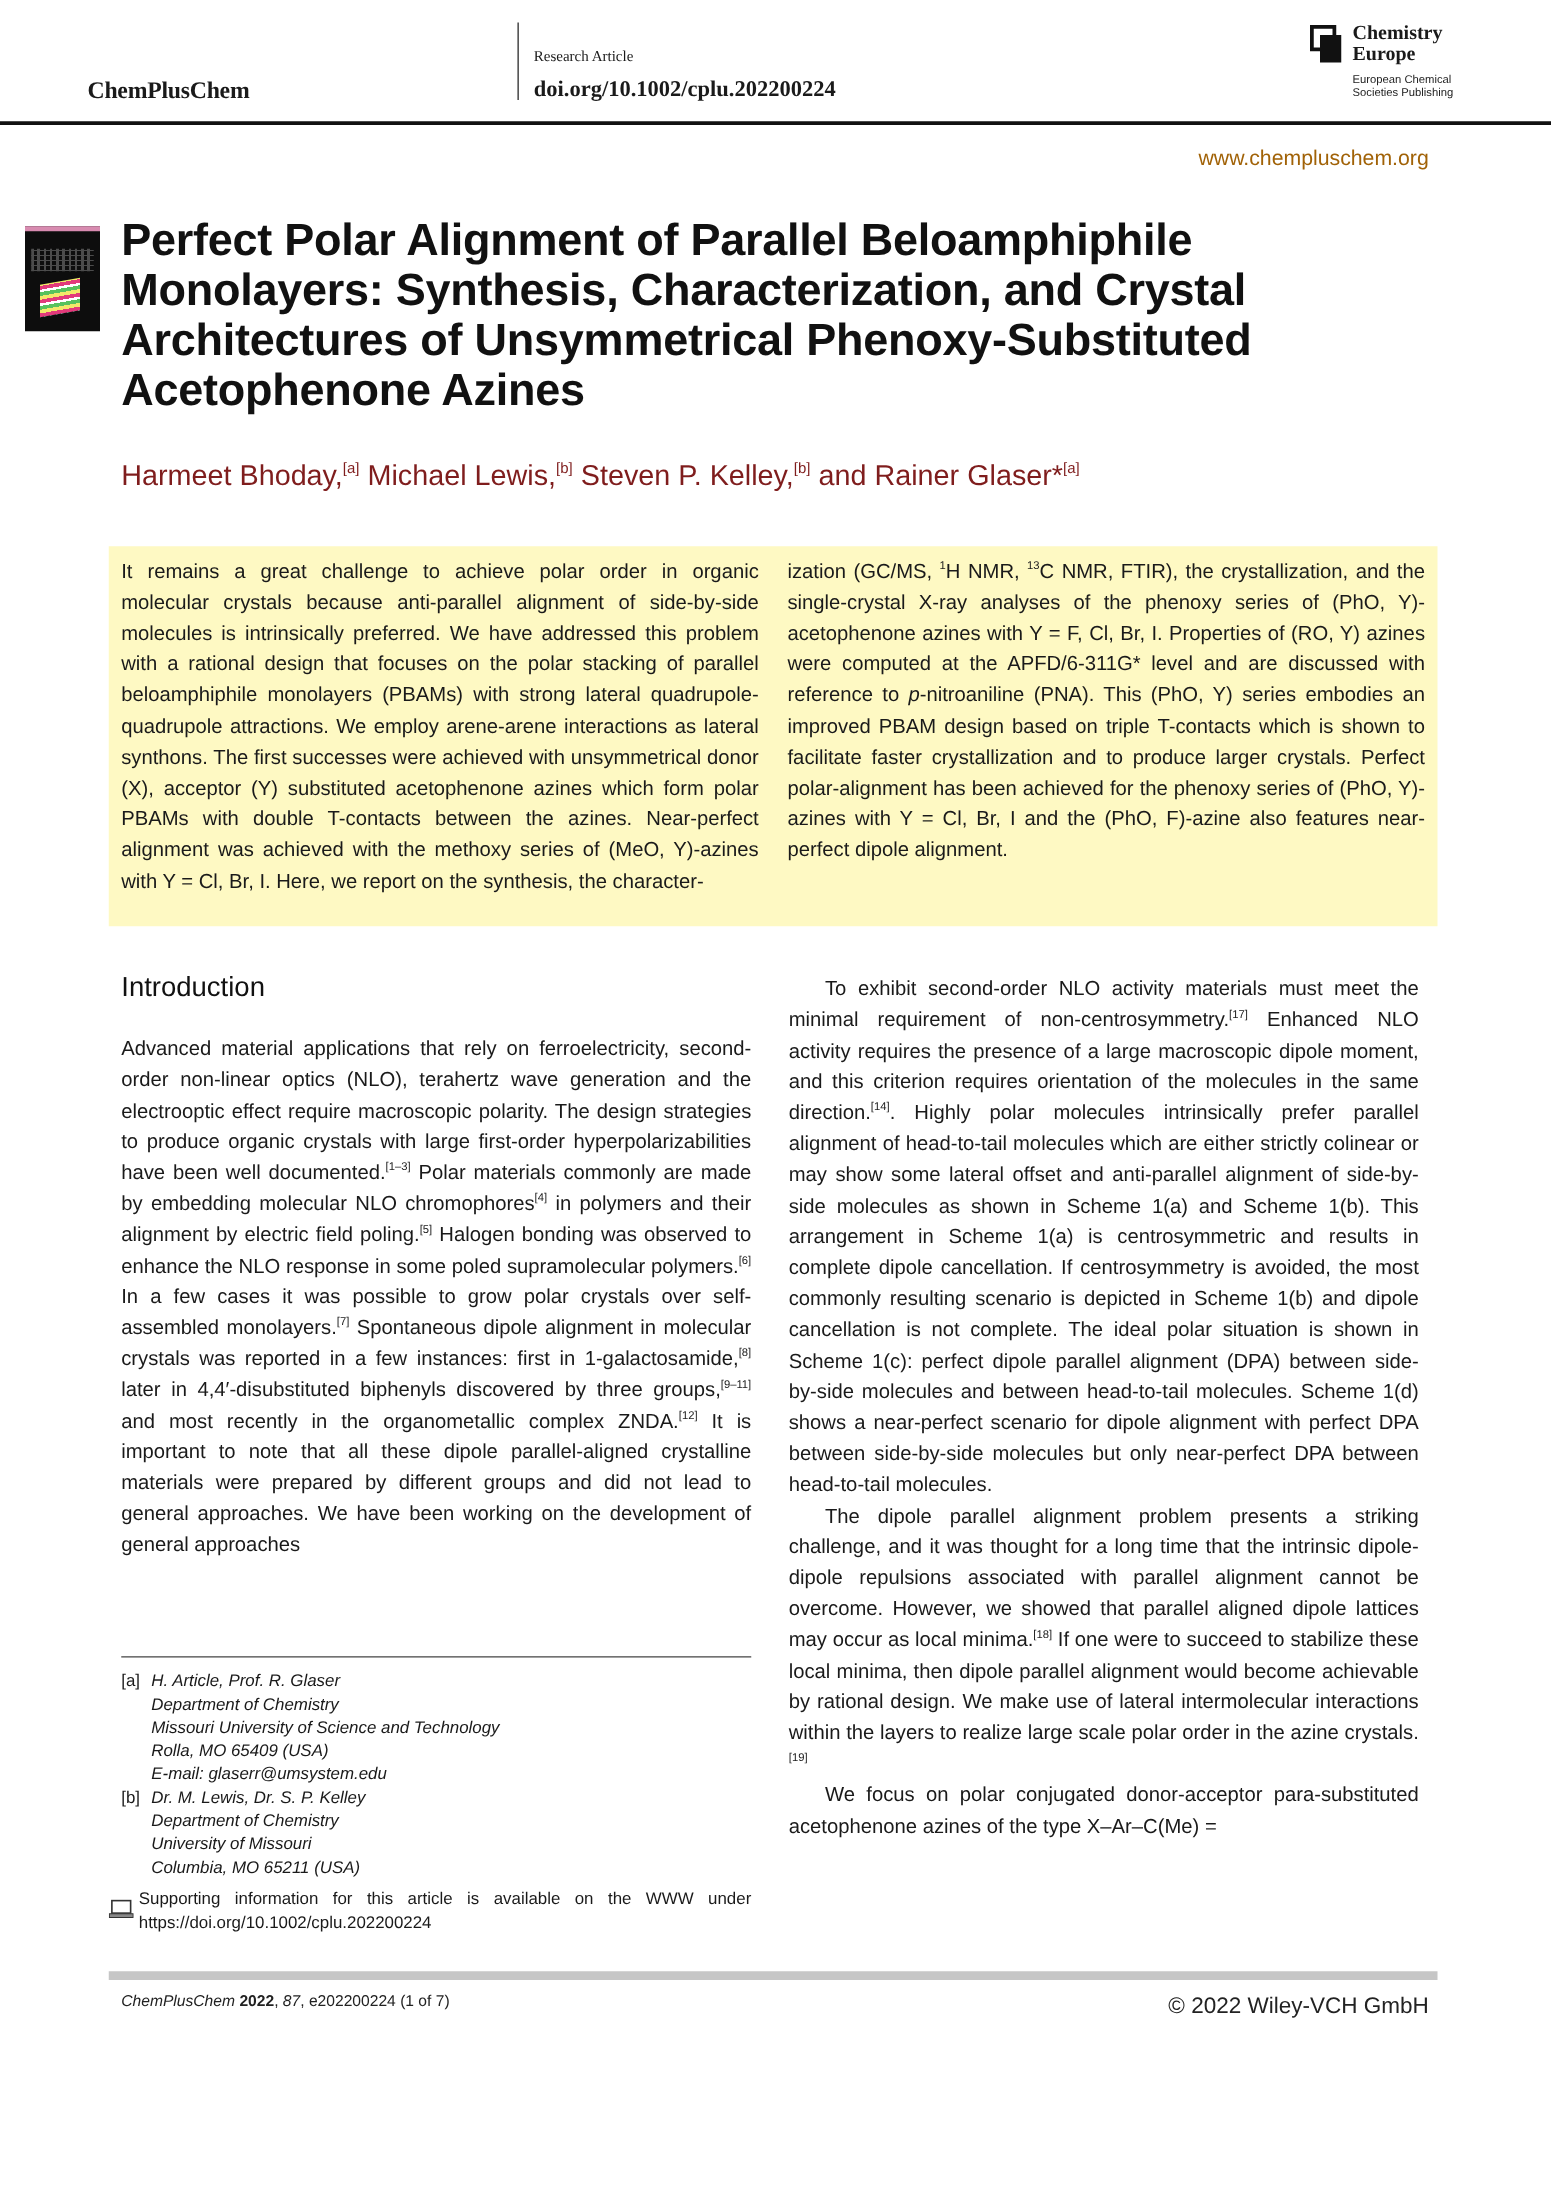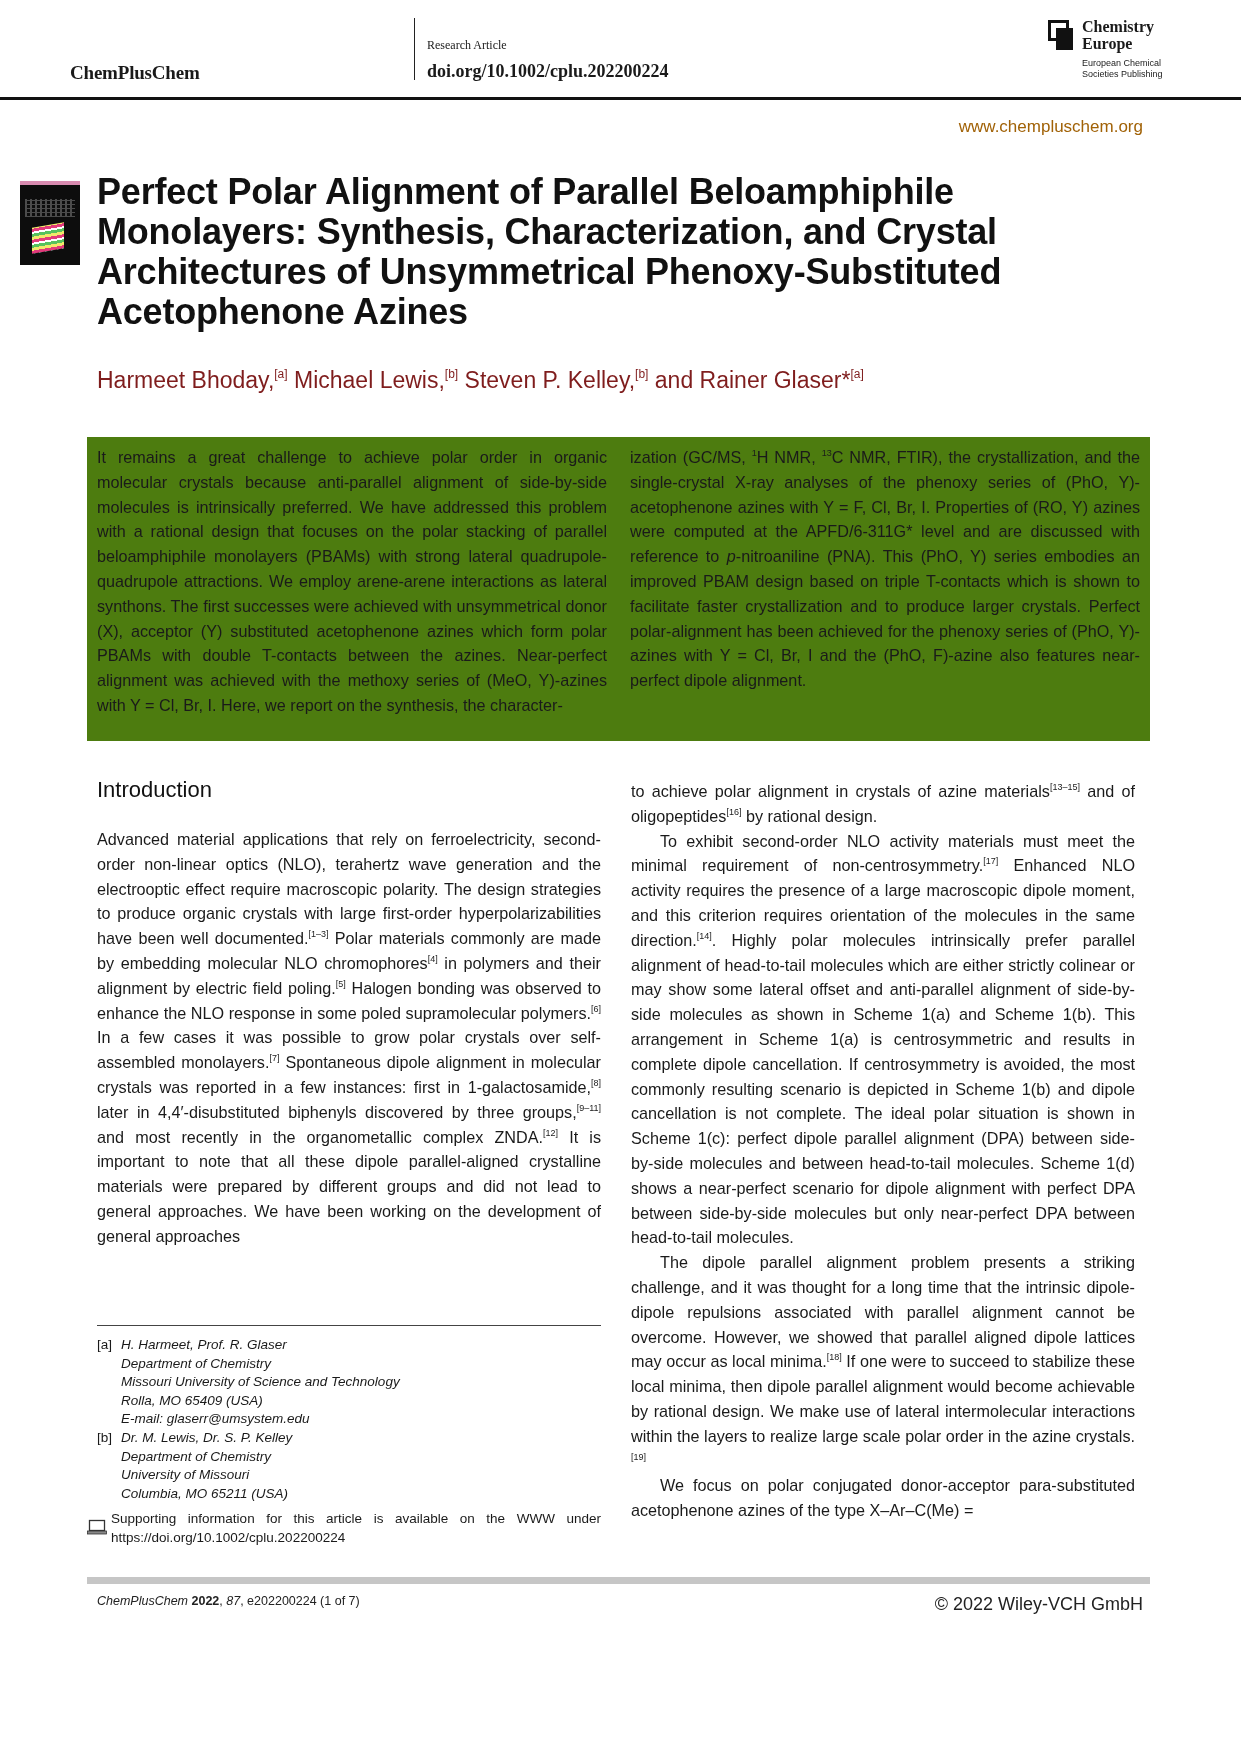--- a/index.html
+++ b/index.html
@@ -28,21 +28,21 @@
                   repeating-linear-gradient(0deg, #777 0 1px, transparent 1px 4px); opacity: .6; }
   .cover .art { position: absolute; left: 12px; top: 40px; width: 32px; height: 26px;
       background: repeating-linear-gradient(0deg, #e23a7b 0 3px, #f3e86a 3px 6px, #57c25d 6px 9px, #fff 9px 11px); transform: skewY(-10deg); }
 
   
   .title { position: absolute; left: 97px; top: 172px; width: 1000px; font-size: 36px; font-weight: bold; line-height: 40px; letter-spacing: -0.2px; color: #111; }
   .authors { position: absolute; left: 97px; top: 367px; font-size: 23px; color: #7f1d1d; }
   .authors sup { font-size: 12px; vertical-align: 10px; }
 
   
-  .abstract { position: absolute; left: 87px; top: 437px; width: 1063px; height: 304px; background: #4d7c0f; }
+  .abstract { position: absolute; left: 87px; top: 437px; width: 1063px; height: 304px; background: #fef9c3; }
   .abs-col { position: absolute; top: 8px; width: 510px; font-size: 16.2px; line-height: 24.8px; text-align: justify; }
   .abs-col.left { left: 10px; }
   .abs-col.right { left: 543px; }
   sup.ref { font-size: 9px; vertical-align: 7px; line-height: 0; }
 
   
   .section-heading { position: absolute; left: 97px; top: 777px; font-size: 22px; font-weight: normal; color: #111; }
   .col { position: absolute; width: 504px; font-size: 16.2px; line-height: 24.8px; text-align: justify; }
   .col p { margin: 0; }
   .col p.indent { text-indent: 29px; }
@@ -106,32 +106,31 @@
   <div class="abs-col right"><span>ization (GC/MS, </span><sup class="ref">1</sup><span>H NMR, </span><sup class="ref">13</sup><span>C NMR, FTIR), the crystallization, and the single-crystal X-ray analyses of the phenoxy series of (PhO, Y)-acetophenone azines with Y = F, Cl, Br, I. Properties of (RO, Y) azines were computed at the APFD/6-311G* level and are discussed with reference to </span><i>p</i><span>-nitroaniline (PNA). This (PhO, Y) series embodies an improved PBAM design based on triple T-contacts which is shown to facilitate faster crystallization and to produce larger crystals. Perfect polar-alignment has been achieved for the phenoxy series of (PhO, Y)-azines with Y = Cl, Br, I and the (PhO, F)-azine also features near-perfect dipole alignment.</span></div>
 </div>
 
 <div class="section-heading">Introduction</div>
 
 <div class="col col-left">
   <p><span>Advanced material applications that rely on ferroelectricity, second-order non-linear optics (NLO), terahertz wave generation and the electrooptic effect require macroscopic polarity. The design strategies to produce organic crystals with large first-order hyperpolarizabilities have been well documented.</span><sup class="ref">[1–3]</sup><span> Polar materials commonly are made by embedding molecular NLO chromophores</span><sup class="ref">[4]</sup><span> in polymers and their alignment by electric field poling.</span><sup class="ref">[5]</sup><span> Halogen bonding was observed to enhance the NLO response in some poled supramolecular polymers.</span><sup class="ref">[6]</sup><span> In a few cases it was possible to grow polar crystals over self-assembled monolayers.</span><sup class="ref">[7]</sup><span> Spontaneous dipole alignment in molecular crystals was reported in a few instances: first in 1-galactosamide,</span><sup class="ref">[8]</sup><span> later in 4,4′-disubstituted biphenyls discovered by three groups,</span><sup class="ref">[9–11]</sup><span> and most recently in the organometallic complex ZNDA.</span><sup class="ref">[12]</sup><span> It is important to note that all these dipole parallel-aligned crystalline materials were prepared by different groups and did not lead to general approaches. We have been working on the development of general approaches</span></p>
 </div>
 
 <div class="col col-right">
-  <p><span>to achieve polar alignment in crystals of azine materials</span><sup class="ref">[13–15]</sup><span> and of oligopeptides</span><sup class="ref">[16]</sup><span> by rational design.</span></p>
   <p class="indent"><span>To exhibit second-order NLO activity materials must meet the minimal requirement of non-centrosymmetry.</span><sup class="ref">[17]</sup><span> Enhanced NLO activity requires the presence of a large macroscopic dipole moment, and this criterion requires orientation of the molecules in the same direction.</span><sup class="ref">[14]</sup><span>. Highly polar molecules intrinsically prefer parallel alignment of head-to-tail molecules which are either strictly colinear or may show some lateral offset and anti-parallel alignment of side-by-side molecules as shown in Scheme 1(a) and Scheme 1(b). This arrangement in Scheme 1(a) is centrosymmetric and results in complete dipole cancellation. If centrosymmetry is avoided, the most commonly resulting scenario is depicted in Scheme 1(b) and dipole cancellation is not complete. The ideal polar situation is shown in Scheme 1(c): perfect dipole parallel alignment (DPA) between side-by-side molecules and between head-to-tail molecules. Scheme 1(d) shows a near-perfect scenario for dipole alignment with perfect DPA between side-by-side molecules but only near-perfect DPA between head-to-tail molecules.</span></p>
   <p class="indent"><span>The dipole parallel alignment problem presents a striking challenge, and it was thought for a long time that the intrinsic dipole-dipole repulsions associated with parallel alignment cannot be overcome. However, we showed that parallel aligned dipole lattices may occur as local minima.</span><sup class="ref">[18]</sup><span> If one were to succeed to stabilize these local minima, then dipole parallel alignment would become achievable by rational design. We make use of lateral intermolecular interactions within the layers to realize large scale polar order in the azine crystals.</span><sup class="ref">[19]</sup></p>
   <p class="indent">We focus on polar conjugated donor-acceptor para-substituted acetophenone azines of the type X–Ar–C(Me) =</p>
 </div>
 
 <div class="footnote-rule"></div>
 <div class="affil">
   <div class="row">
     <span class="tag">[a]</span>
     <div class="lines">
-      <div>H. Harmeet, Prof. R. Glaser</div>
+      <div>H. Article, Prof. R. Glaser</div>
       <div>Department of Chemistry</div>
       <div>Missouri University of Science and Technology</div>
       <div>Rolla, MO 65409 (USA)</div>
       <div>E-mail: glaserr@umsystem.edu</div>
     </div>
   </div>
   <div class="row">
     <span class="tag">[b]</span>
     <div class="lines">
       <div>Dr. M. Lewis, Dr. S. P. Kelley</div>

